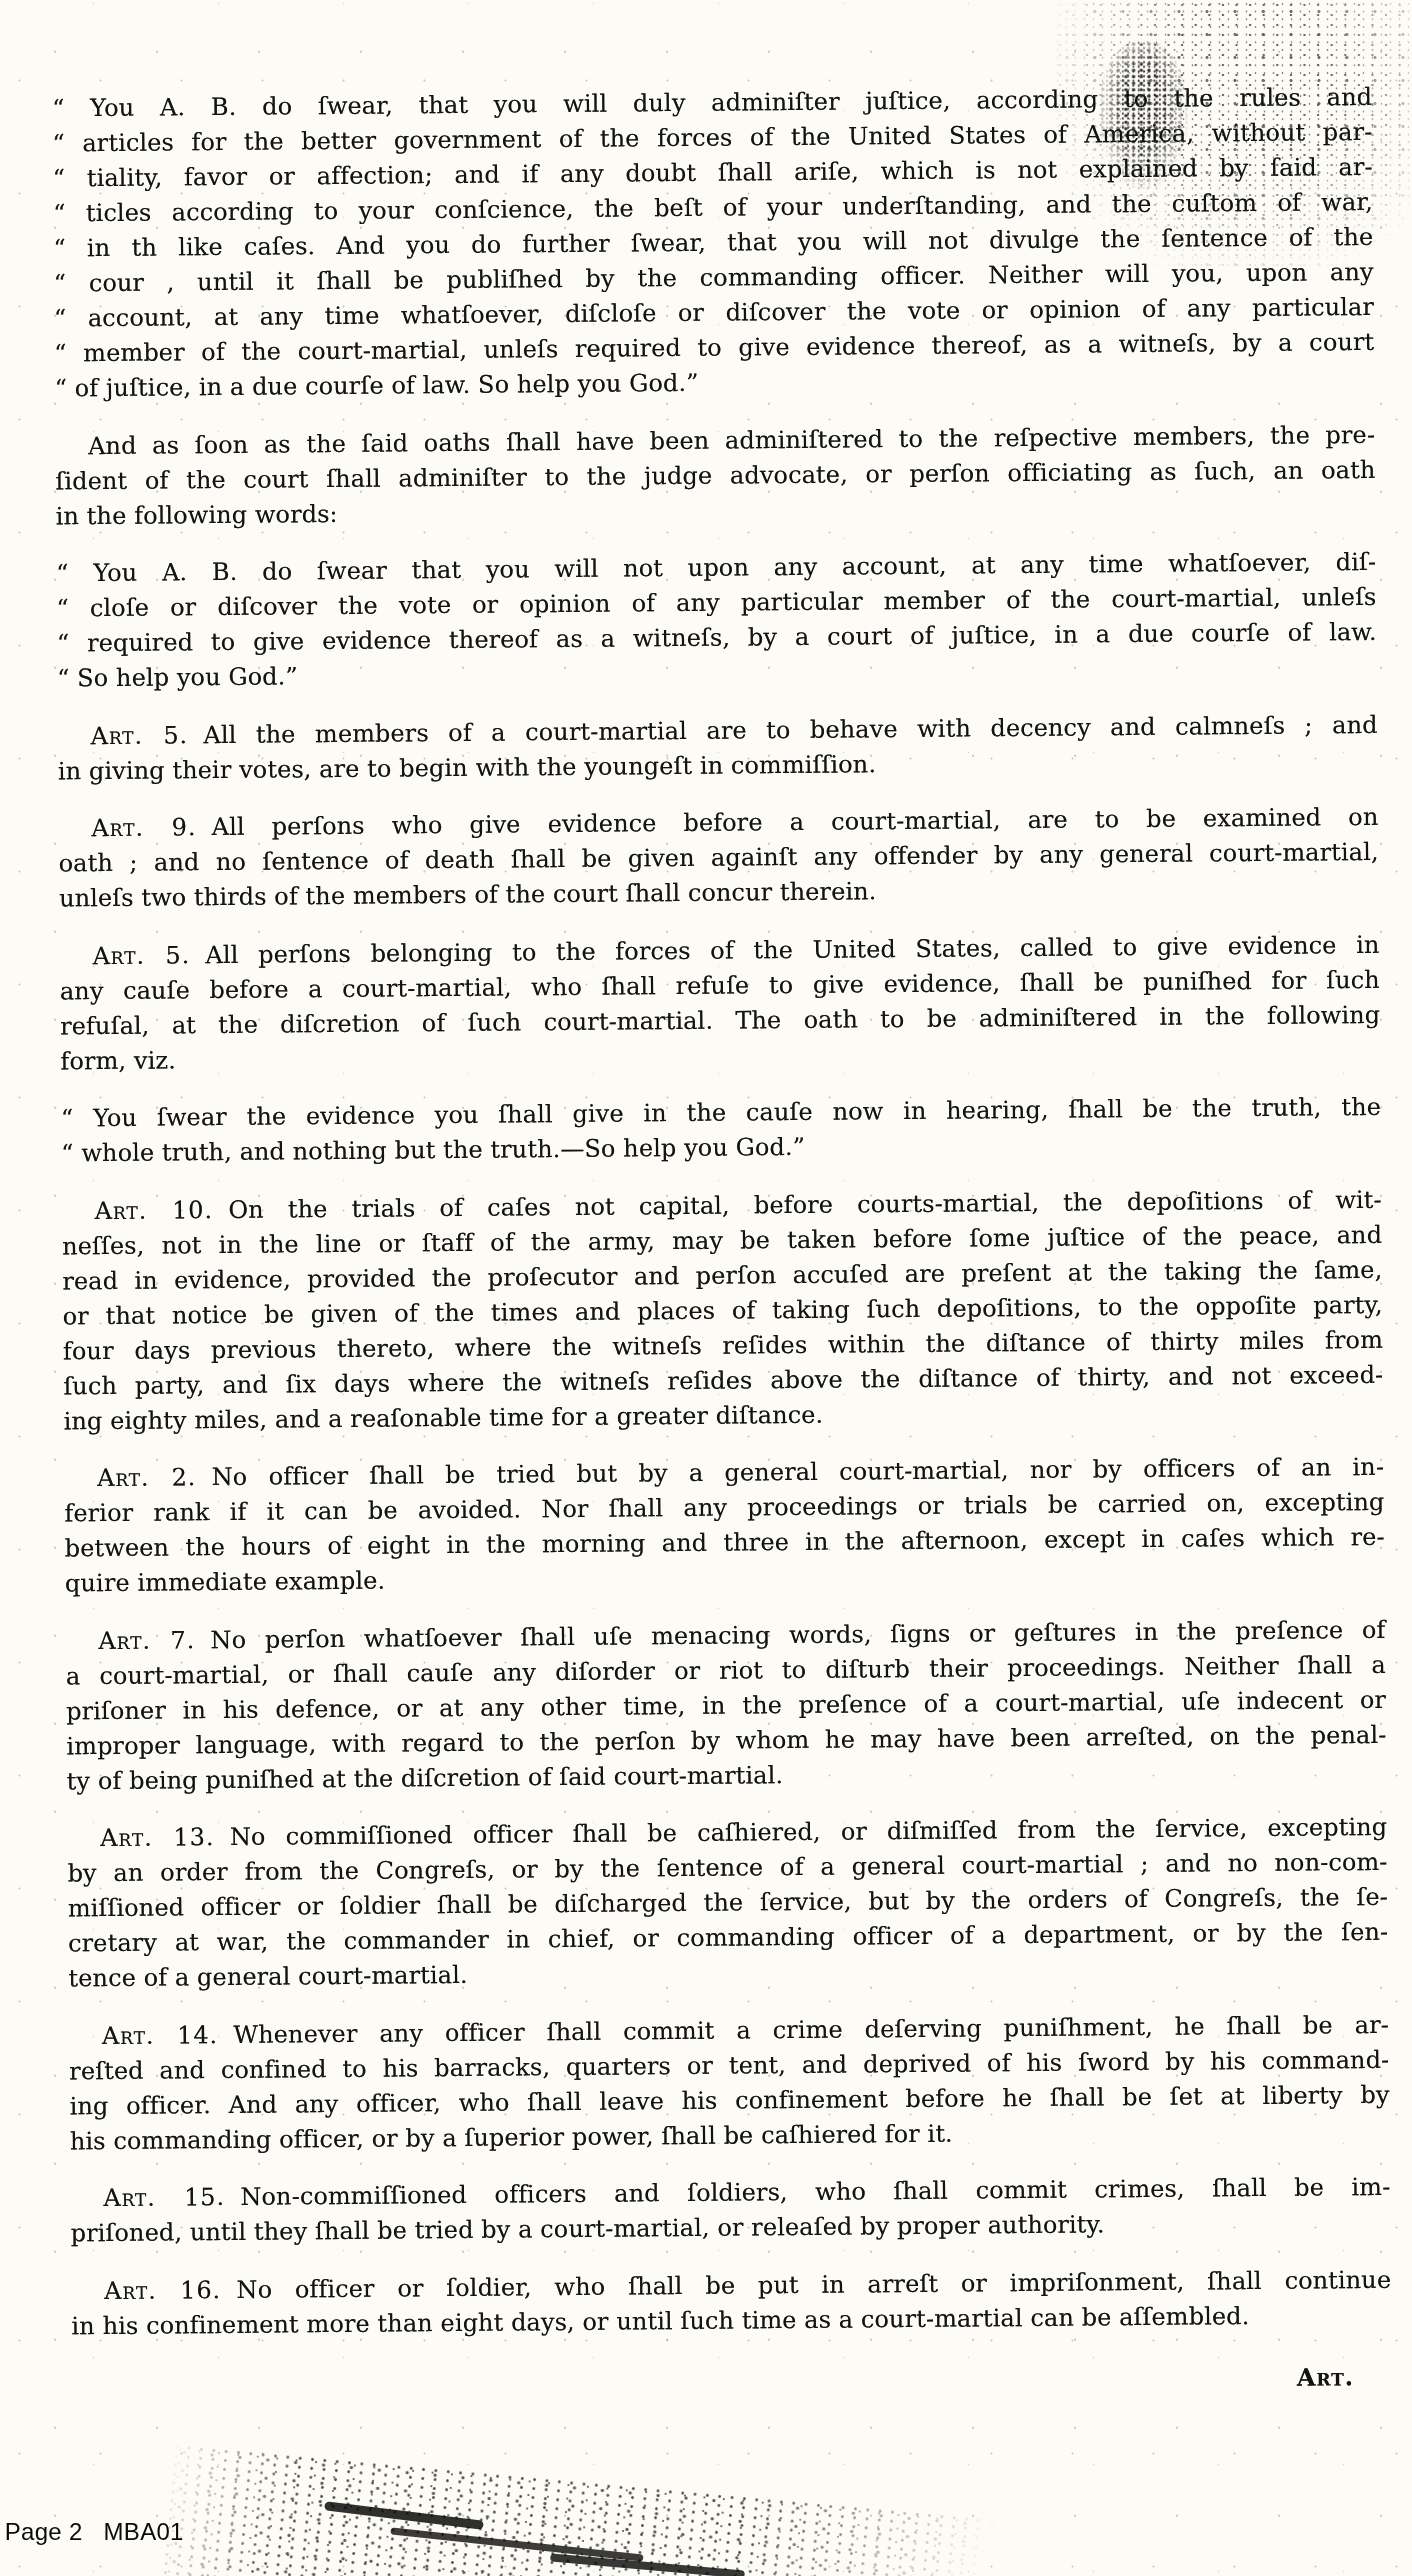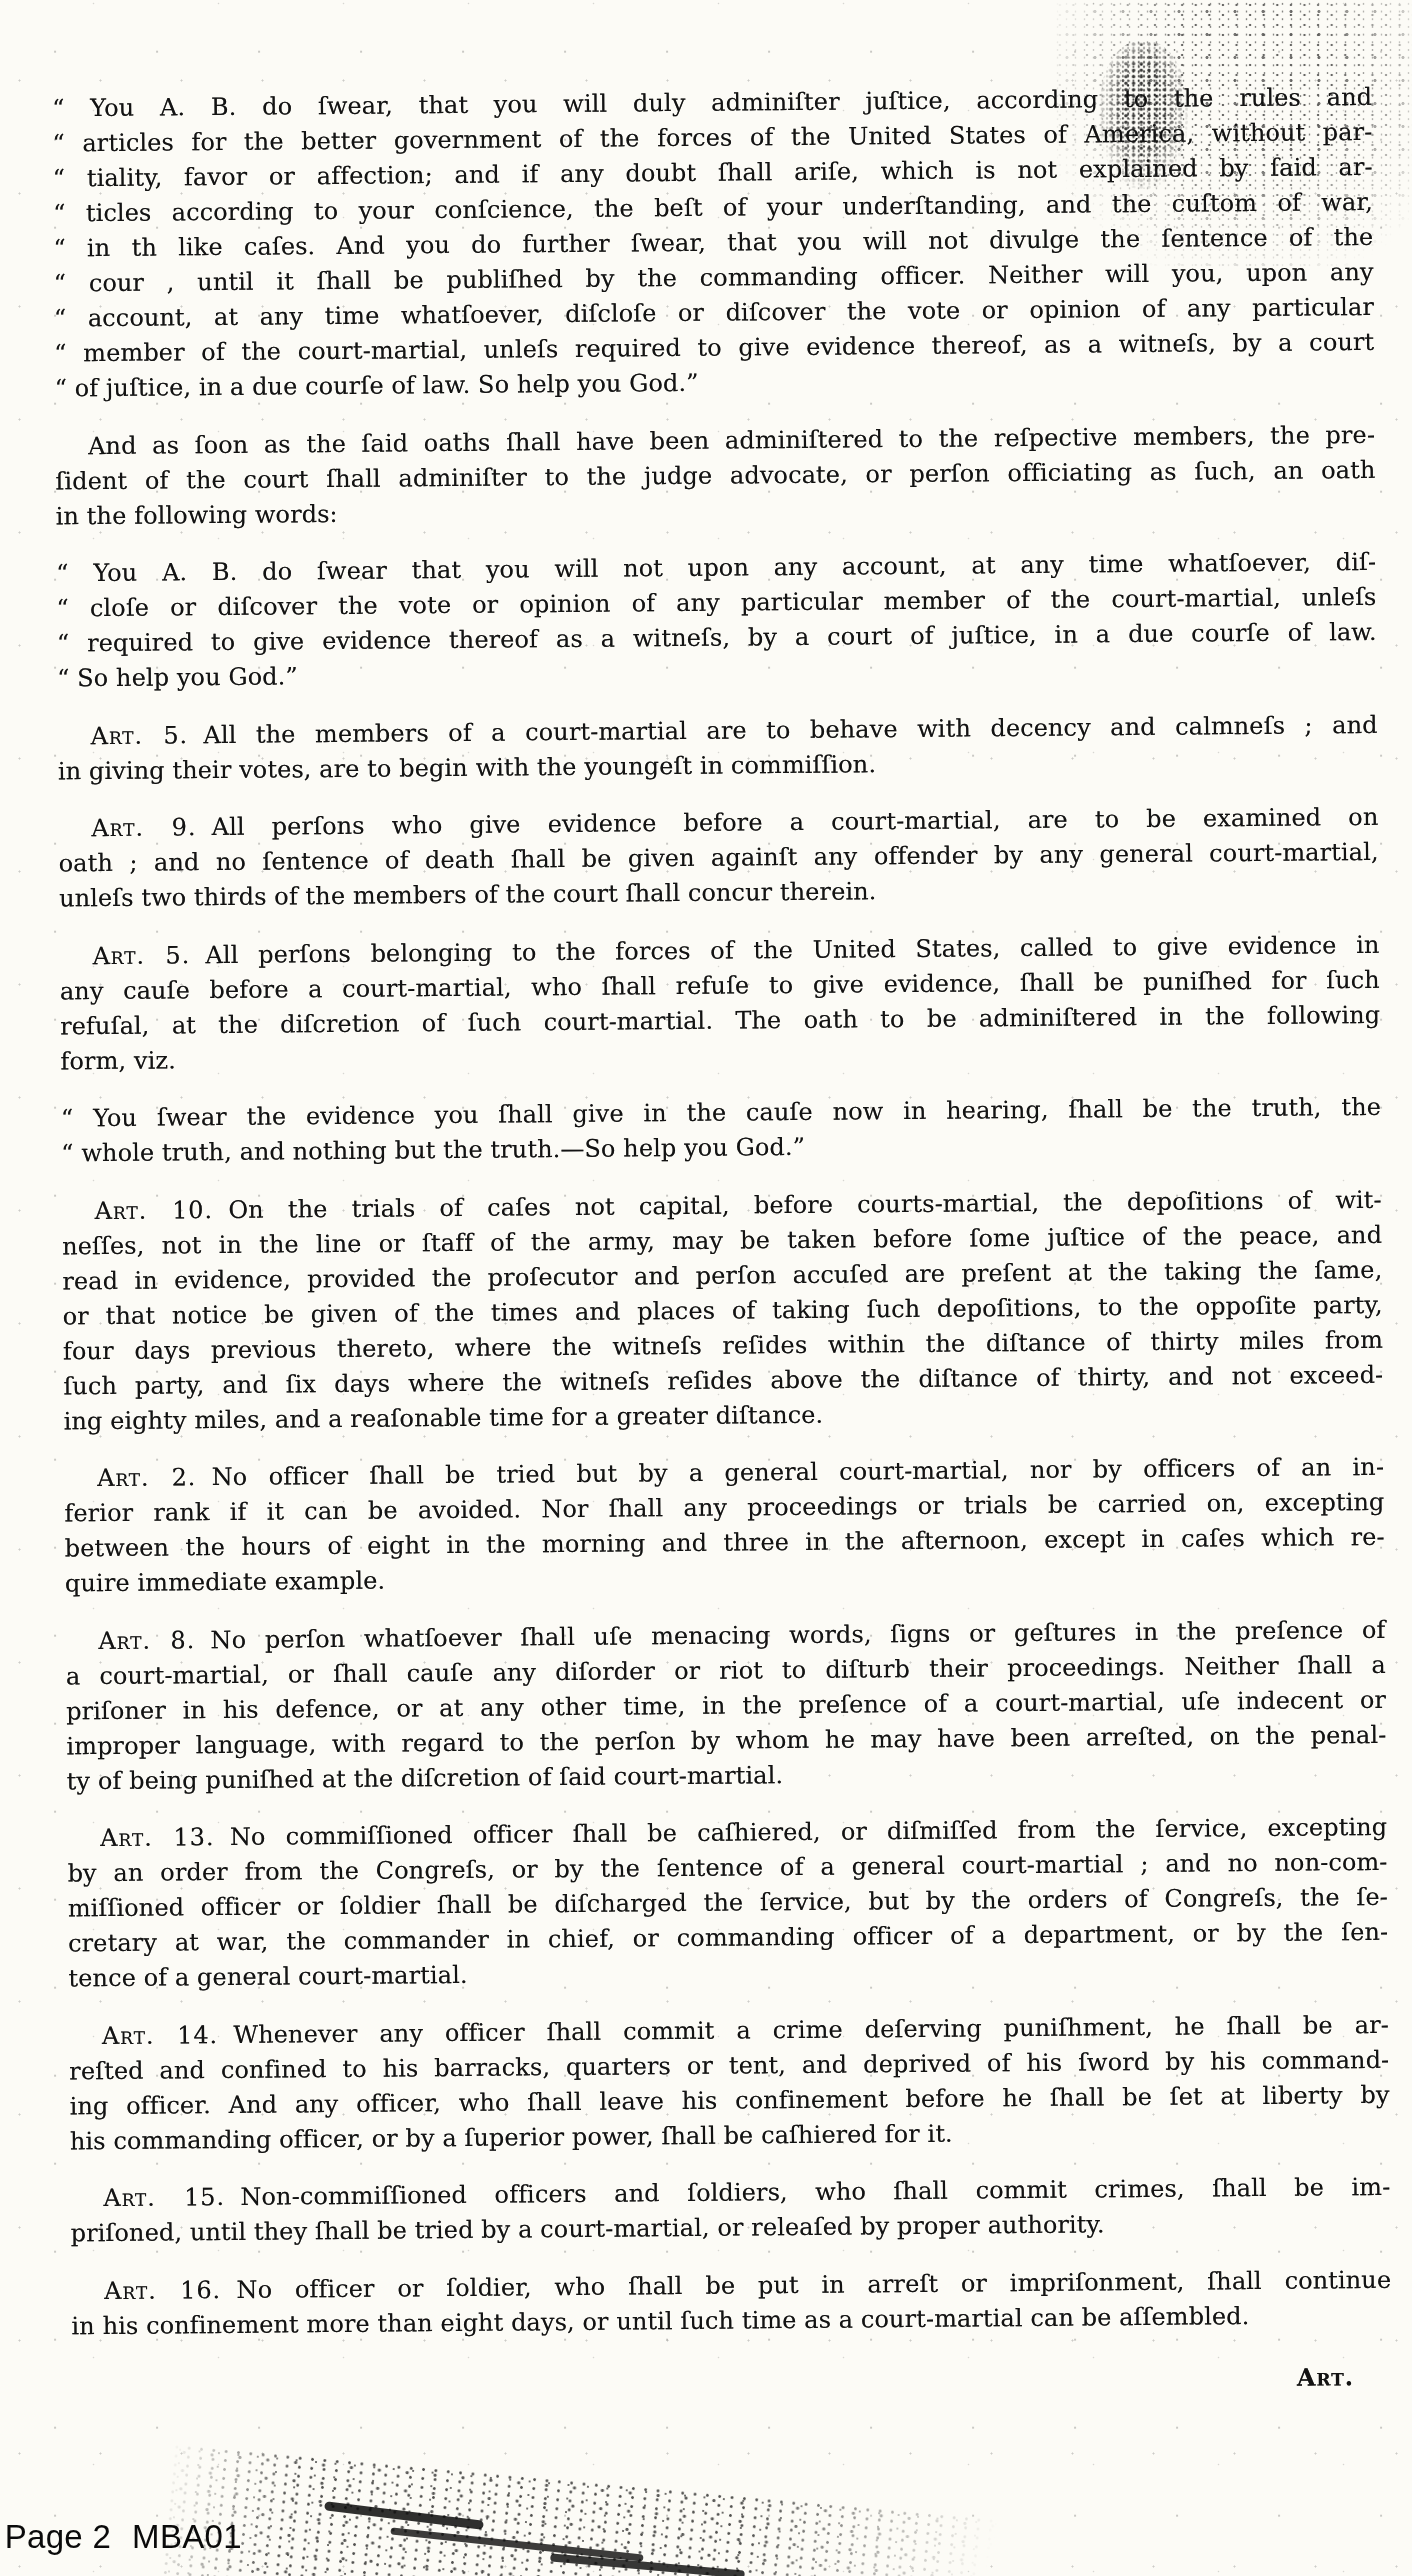--- a/index.html
+++ b/index.html
@@ -79,21 +79,21 @@
     margin-top:26px;padding-right:38px;text-align:right;
     font-family:"DejaVu Serif","Liberation Serif",serif;
     font-size:24px;line-height:35px;color:var(--ink,#131313);
     text-shadow:0 0 0.4px rgba(10,10,10,.55);
   }
   .catchword-row .smallcaps{font-variant:small-caps;letter-spacing:0.9px;font-weight:bold;}
   
   .footer{
     position:absolute;left:4.7px;top:2518px;z-index:5;
     font-family:"Liberation Sans","DejaVu Sans",sans-serif;
-    font-size:33px;font-weight:400;color:#0a0a0a;letter-spacing:0.3px;
+    font-size:24px;font-weight:400;color:#0a0a0a;letter-spacing:0.3px;
     display:flex;gap:21px;
   }
 </style>
 </head>
 <body style="--paper: #fcfbf6; --ink: #131313;">
 
 <div class="page">
   <div class="page-noise"></div>
   <div class="smudge-tr"></div>
   <div class="blob-tr"></div>
@@ -154,21 +154,21 @@
           <div class="line jl">ſuch party, and ſix days where the witneſs reſides above the diſtance of thirty, and not exceed-</div>
           <div class="line last">ing eighty miles, and a reaſonable time for a greater diſtance.</div>
         </div>
         <div class="para article">
           <div class="line jl indent"><span class="art-label">Art. 2.</span>No officer ſhall be tried but by a general court-martial, nor by officers of an in-</div>
           <div class="line jl">ferior rank if it can be avoided.  Nor ſhall any proceedings or trials be carried on, excepting</div>
           <div class="line jl">between the hours of eight in the morning and three in the afternoon, except in caſes which re-</div>
           <div class="line last">quire immediate example.</div>
         </div>
         <div class="para article">
-          <div class="line jl indent"><span class="art-label">Art. 8.</span>No perſon whatſoever ſhall uſe menacing words, ſigns or geſtures in the preſence of</div>
+          <div class="line jl indent"><span class="art-label">Art. 7.</span>No perſon whatſoever ſhall uſe menacing words, ſigns or geſtures in the preſence of</div>
           <div class="line jl">a court-martial, or ſhall cauſe any diſorder or riot to diſturb their proceedings.  Neither ſhall a</div>
           <div class="line jl">priſoner in his defence, or at any other time, in the preſence of a court-martial, uſe indecent or</div>
           <div class="line jl">improper language, with regard to the perſon by whom he may have been arreſted, on the penal-</div>
           <div class="line last">ty of being puniſhed at the diſcretion of ſaid court-martial.</div>
         </div>
         <div class="para article">
           <div class="line jl indent"><span class="art-label">Art. 13.</span>No commiſſioned officer ſhall be caſhiered, or diſmiſſed from the ſervice, excepting</div>
           <div class="line jl">by an order from the Congreſs, or by the ſentence of a general court-martial ; and no non-com-</div>
           <div class="line jl">miſſioned officer or ſoldier ſhall be diſcharged the ſervice, but by the orders of Congreſs, the ſe-</div>
           <div class="line jl">cretary at war, the commander in chief, or commanding officer of a department, or by the ſen-</div>

